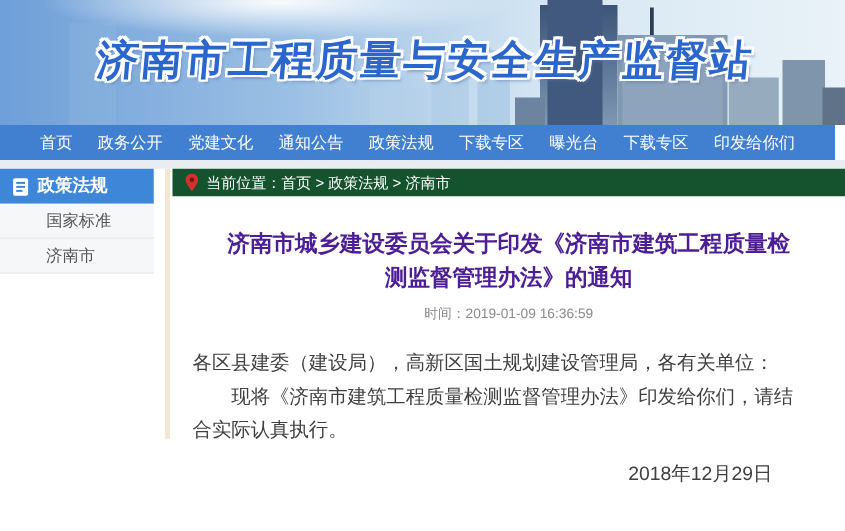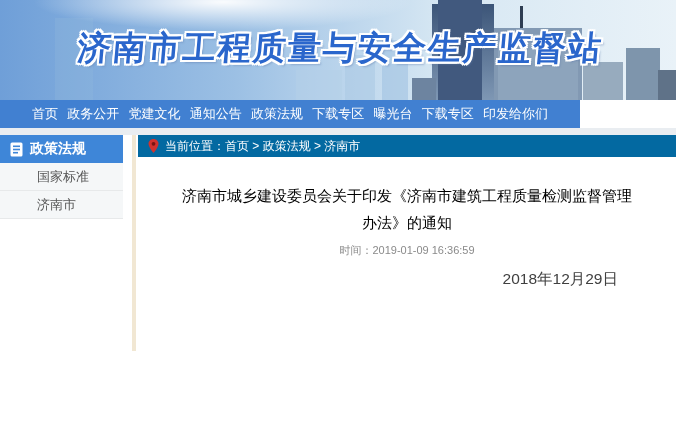--- a/index.html
+++ b/index.html
@@ -12,46 +12,46 @@
   .banner-title {
     position:absolute; left:78px; top:26px;
     font-size:33px; font-weight:900; letter-spacing:2px;
     color:#2a66cc; transform:skewX(-5deg);
     text-shadow:-2px 0 #fff,2px 0 #fff,0 -2px #fff,0 2px #fff,
       -2px -2px #fff,2px 2px #fff,-2px 2px #fff,2px -2px #fff,3px 3px 2px rgba(90,120,170,.45);
     white-space:nowrap;
   }
 
   
-  .nav { width:580px; height:28px; background:#4180d1;
+  .nav { width:668px; height:28px; background:#4180d1;
     display:flex; align-items:center; justify-content:space-between; padding:0 32px; }
   .nav-item { color:#fff; font-size:13px; cursor:pointer; white-space:nowrap; }
 
   .top-gap { height:7px; background:#e9edf1; }
 
   
   .content-row { display:flex; width:676px; height:290px; background:#fff; }
 
   .sidebar { width:123px; flex:0 0 123px; }
   .sidebar-header { height:28px; background:#3e86d8; color:#fff; font-size:14px; font-weight:bold;
     display:flex; align-items:center; padding-left:10px; gap:7px; cursor:pointer; }
   .sidebar-items { background:#f5f7f8; }
   .sidebar-item { height:28px; line-height:27px; padding-left:37px; font-size:13px; color:#555;
     border-bottom:1px solid #e7e9ea; cursor:pointer; }
 
   .divider-col { width:15px; flex:0 0 15px; position:relative; }
   .divider-line { position:absolute; left:9px; top:0; width:4px; height:216px; background:#f1e7d3; }
 
   .main { flex:1; min-width:0; }
-  .crumb-bar { height:22px; background:#0369a1; display:flex; align-items:center;
+  .crumb-bar { height:22px; background:#14532d; display:flex; align-items:center;
     padding-left:10px; gap:6px; }
   .crumb-text { color:#fff; font-size:12px; cursor:pointer; }
 
   .article-title { margin:25px 42px 0 42px; text-align:center;
-    font-size:15px; line-height:27px; font-weight:normal; color:#000000; }
+    font-size:18px; line-height:27px; font-weight:bold; color:#4c1d95; }
   .article-time { margin-top:7px; text-align:center; font-size:11px; color:#8a8a8a; }
   .article-body { margin:19px 30px 0 16px; font-size:15.5px; color:#404040; line-height:27px; }
   .article-body p.indent { text-indent:2em; }
   .sig { margin-top:20px; text-align:right; padding-right:48px; font-size:15.5px; color:#404040; }
   .sig-date { margin-top:11px; text-align:right; padding-right:58px; font-size:15.5px; color:#404040; }
 </style>
 </head>
 <body>
 
 <div class="banner">
@@ -132,16 +132,20 @@
       <svg width="11" height="14" viewBox="0 0 11 14">
         <path d="M5.5 0C2.5 0 0.5 2.2 0.5 4.8 0.5 8.2 5.5 14 5.5 14S10.5 8.2 10.5 4.8C10.5 2.2 8.5 0 5.5 0Z" fill="#d2322e"></path>
         <circle cx="5.5" cy="4.8" r="1.9" fill="#7a1513"></circle>
       </svg>
       <span class="crumb-text">当前位置：首页 &gt; 政策法规 &gt; 济南市</span>
     </div>
 
     <div class="article-title">济南市城乡建设委员会关于印发《济南市建筑工程质量检测监督管理办法》的通知</div>
     <div class="article-time">时间：2019-01-09 16:36:59</div>
 
+    <div class="article-body">
+      <p>各区县建委（建设局），高新区国土规划建设管理局，各有关单位：</p>
+      <p class="indent">现将《济南市建筑工程质量检测监督管理办法》印发给你们，请结合实际认真执行。</p>
+    </div>
 
     <div class="sig-date">2018年12月29日</div>
   </div>
 </div>
 
 </body></html>

